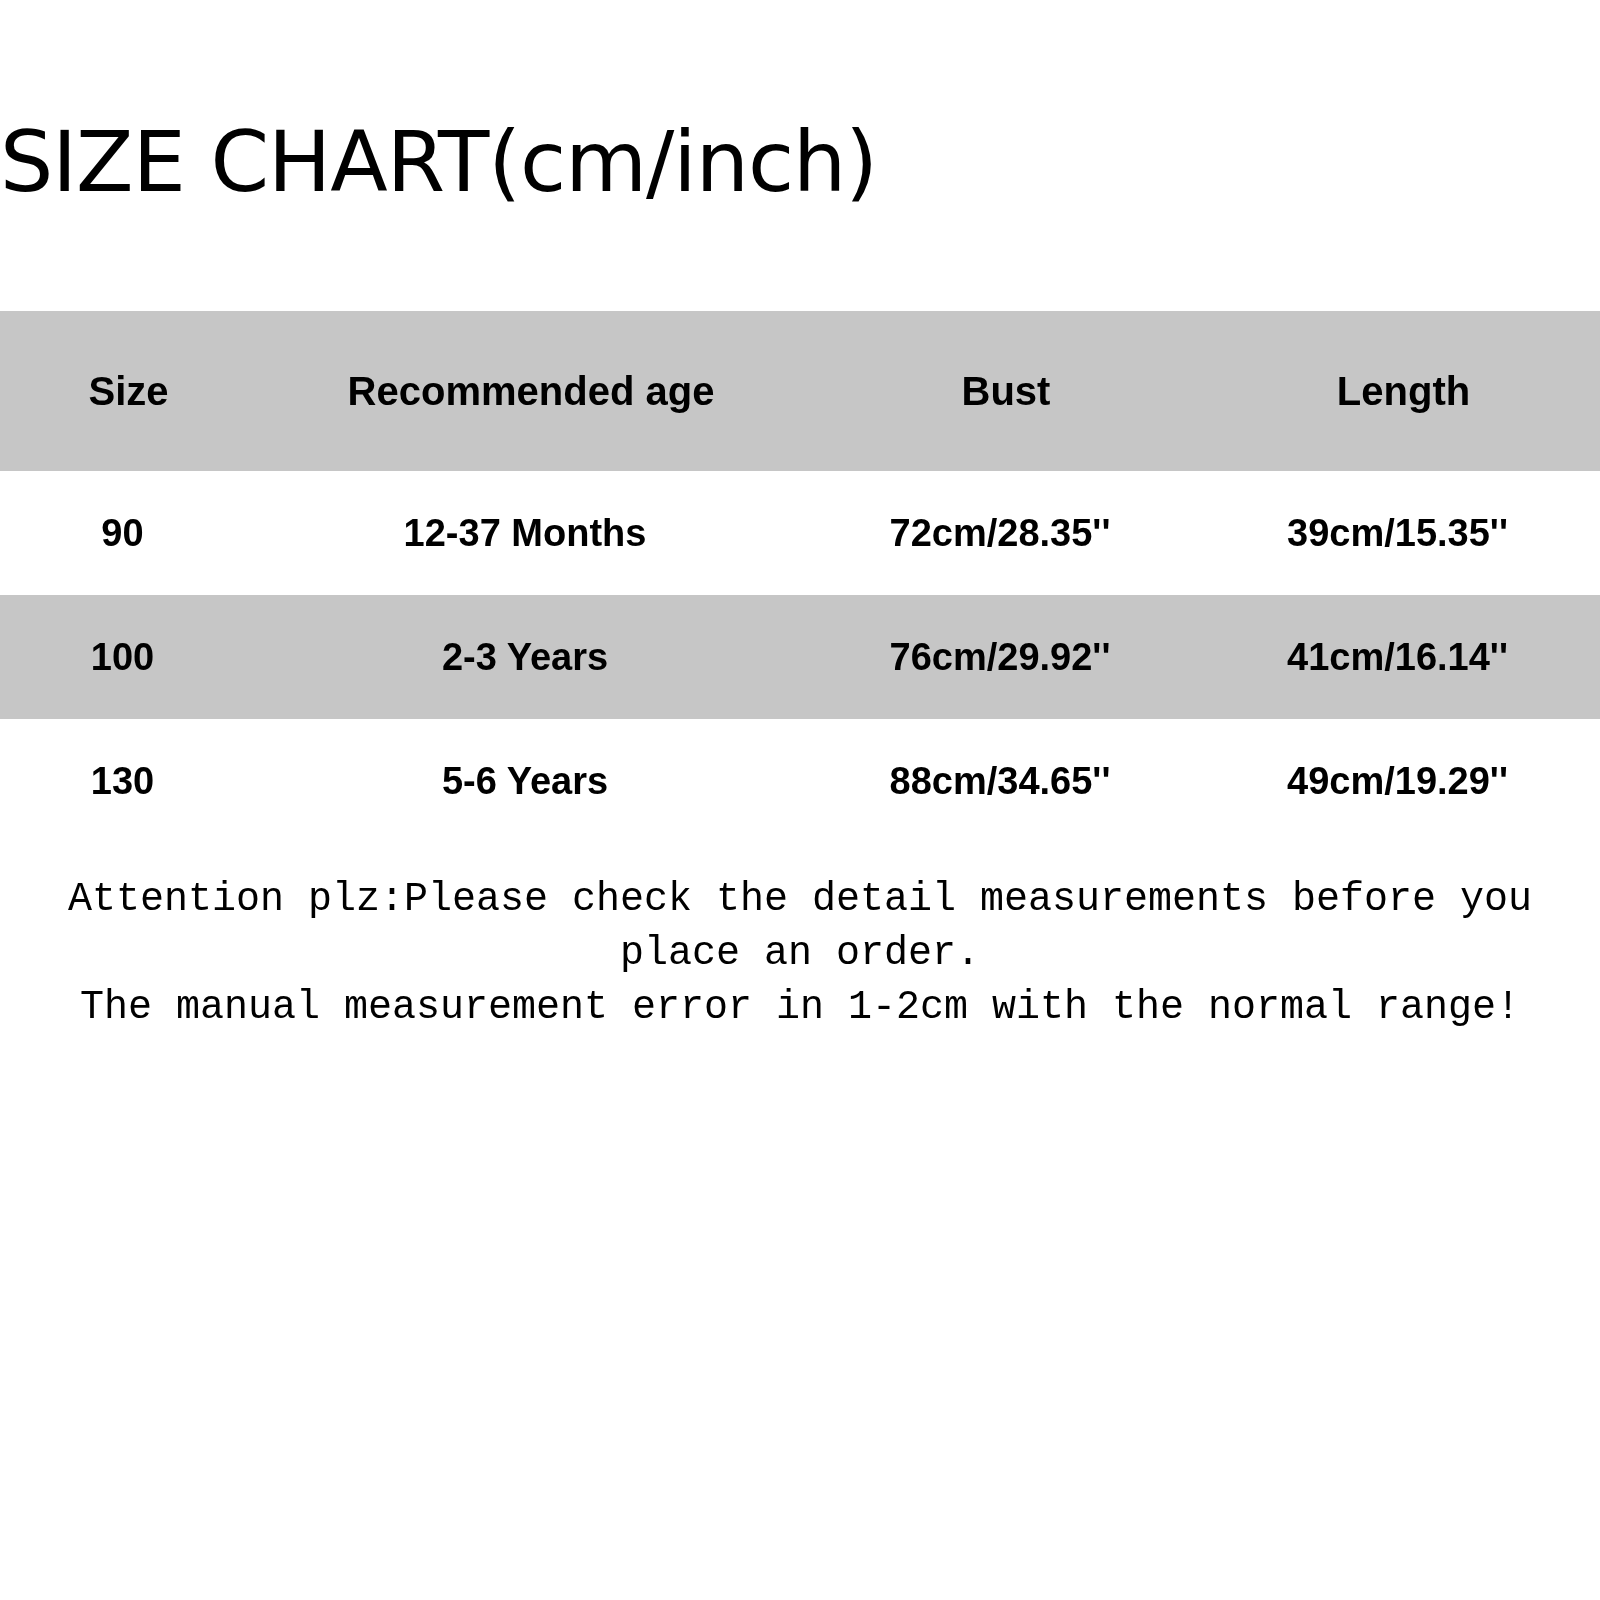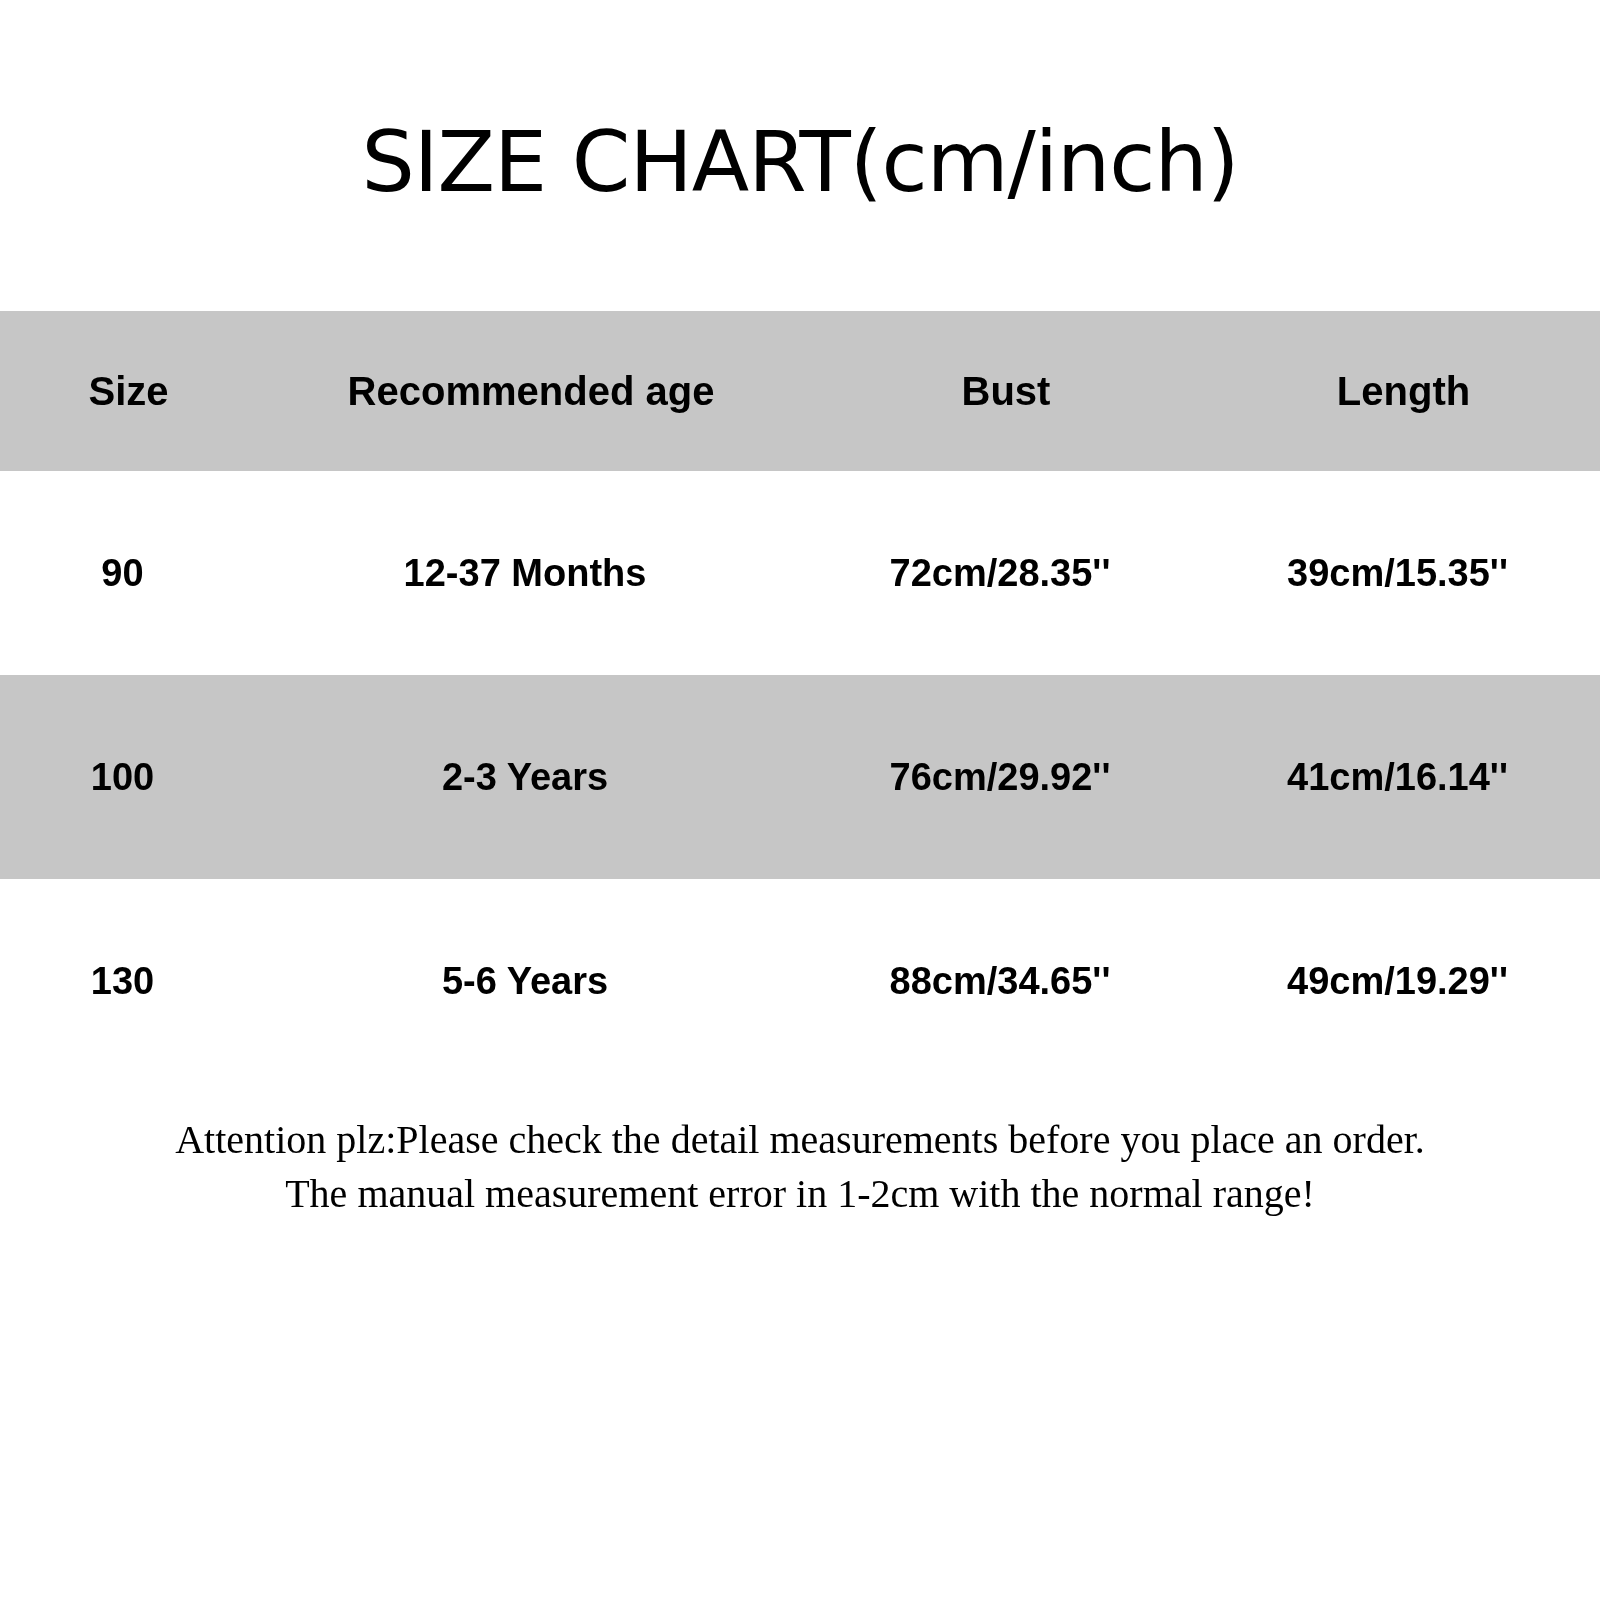--- a/index.html
+++ b/index.html
@@ -15,21 +15,20 @@
     overflow: hidden;
   }
   .page {
     position: relative;
     width: 1600px;
     height: 1600px;
     background: #ffffff;
     box-sizing: border-box;
   }
   .title {
-    text-align: center;
     font-family: "DejaVu Sans", sans-serif;
     font-size: 84px;
     font-weight: 400;
     letter-spacing: -1px;
     padding-top: 118px;
     line-height: 1.05;
     white-space: nowrap;
   }
   .table {
     margin-top: 105px;
@@ -52,33 +51,33 @@
   }
   tr.head {
     background: #c6c6c6;
   }
   tr.head th {
     height: 160px;
     font-size: 40px;
     padding-left: 12px;
   }
   tr.row {
-    height: 204px;
+    height: 124px;
   }
   tr.shade {
     background: #c6c6c6;
   }
   tr.plain {
     background: #ffffff;
   }
   .notes {
     margin-top: 30px;
     padding: 0 28px;
     text-align: center;
-    font-family: Liberation Serif, serif;
+    font-family: Liberation Mono, monospace;
     font-size: 40px;
     line-height: 1.35;
     font-weight: 400;
   }
   .note-line {
     display: block;
   }
 </style>
 </head>
 <body>

